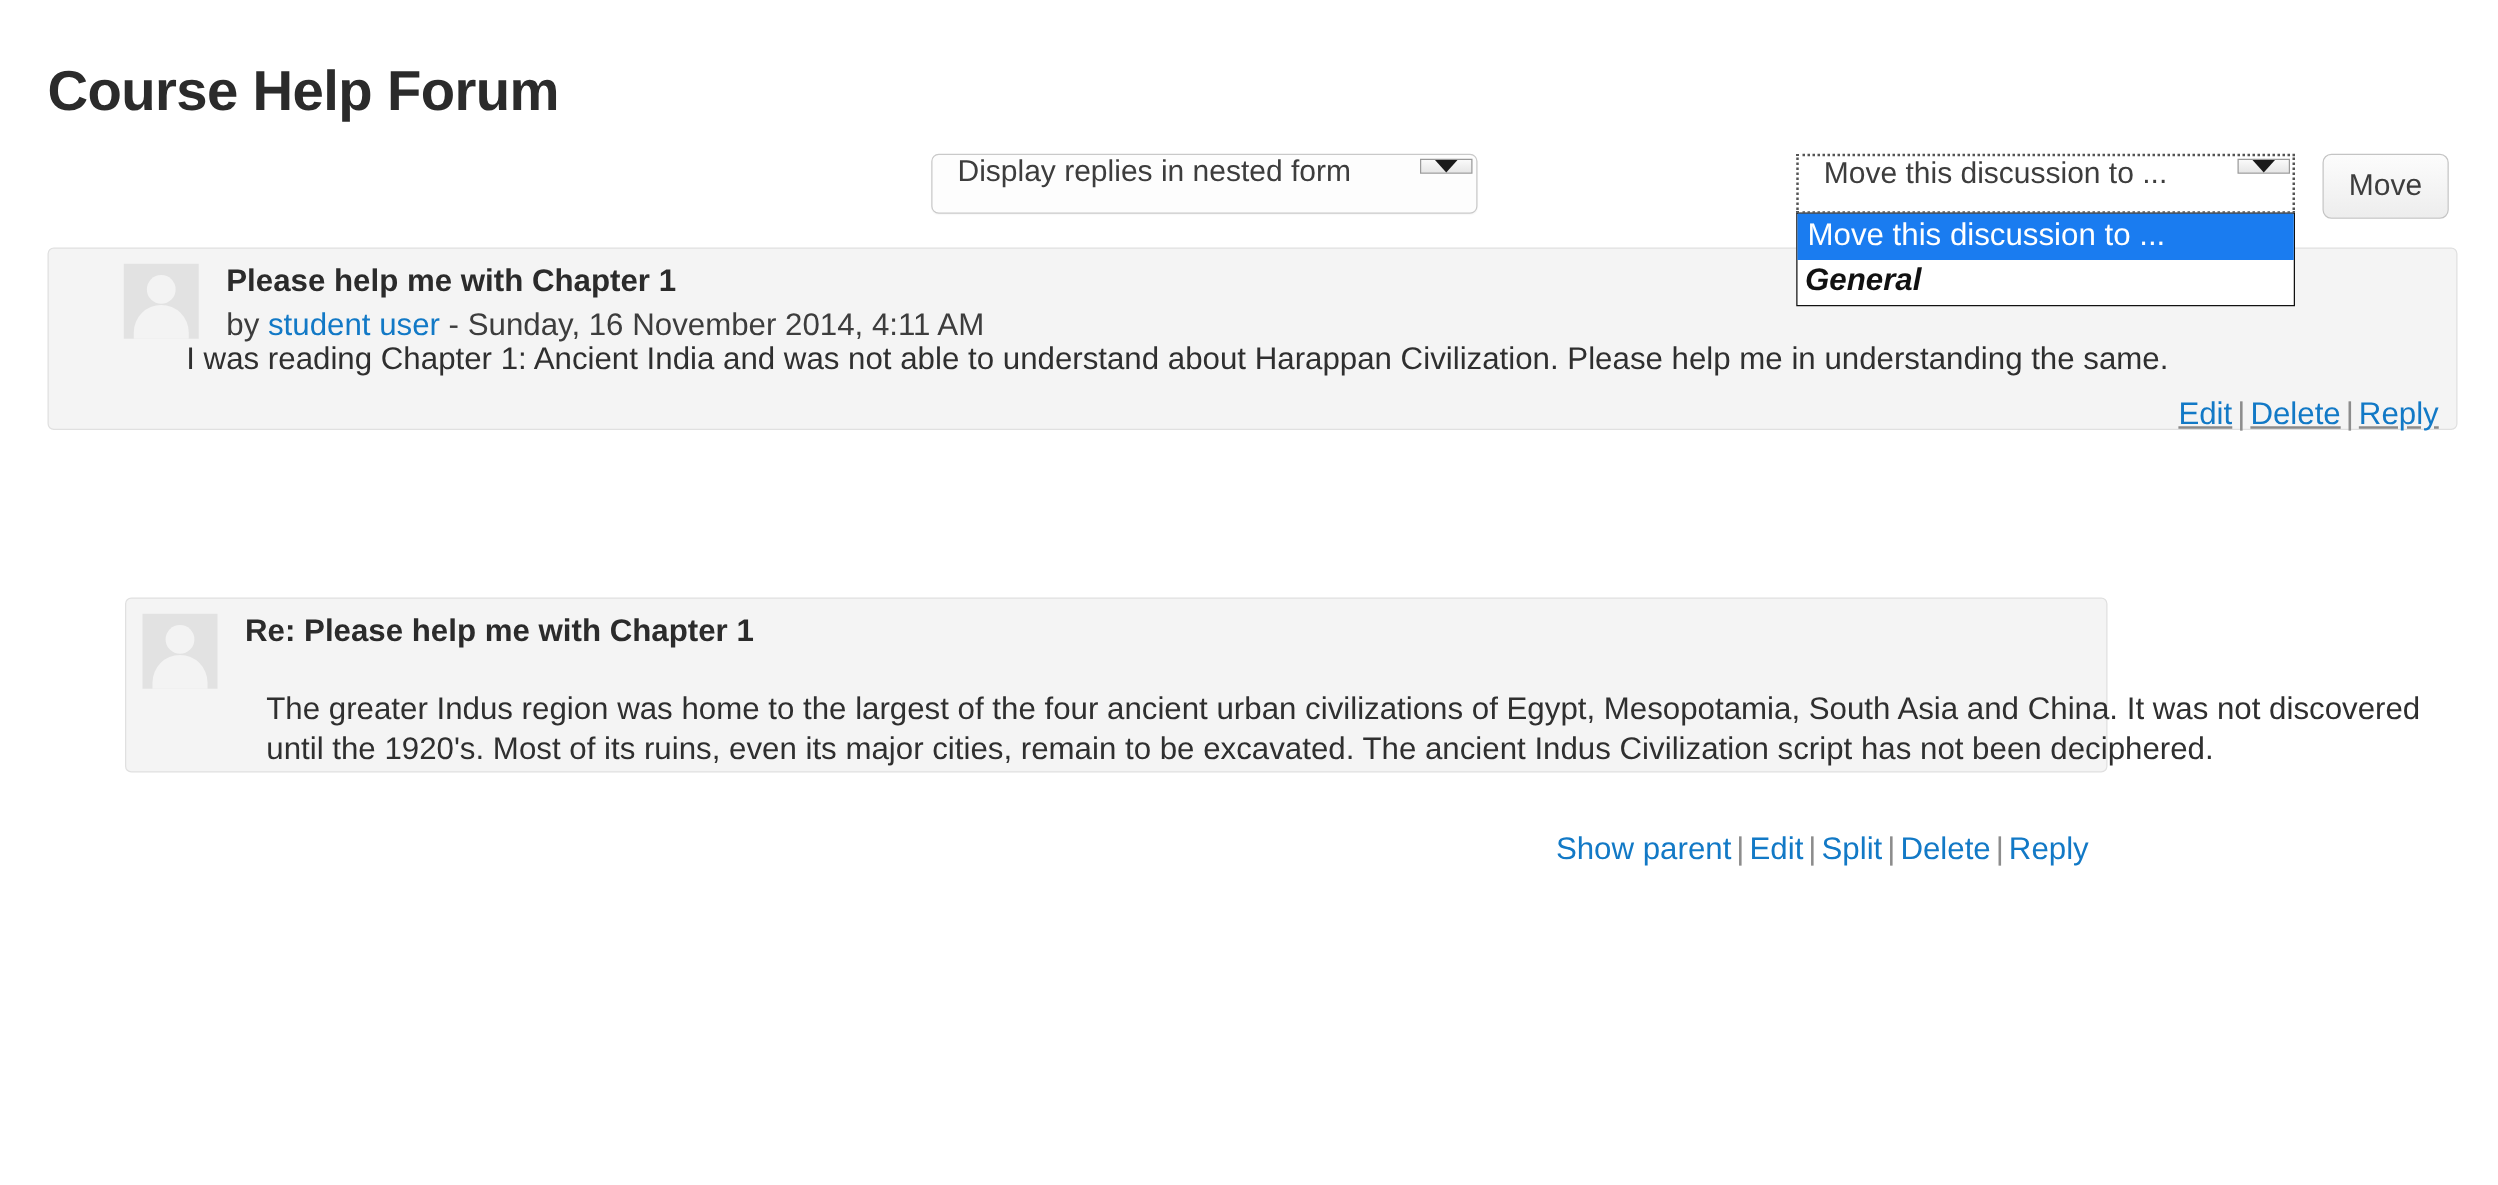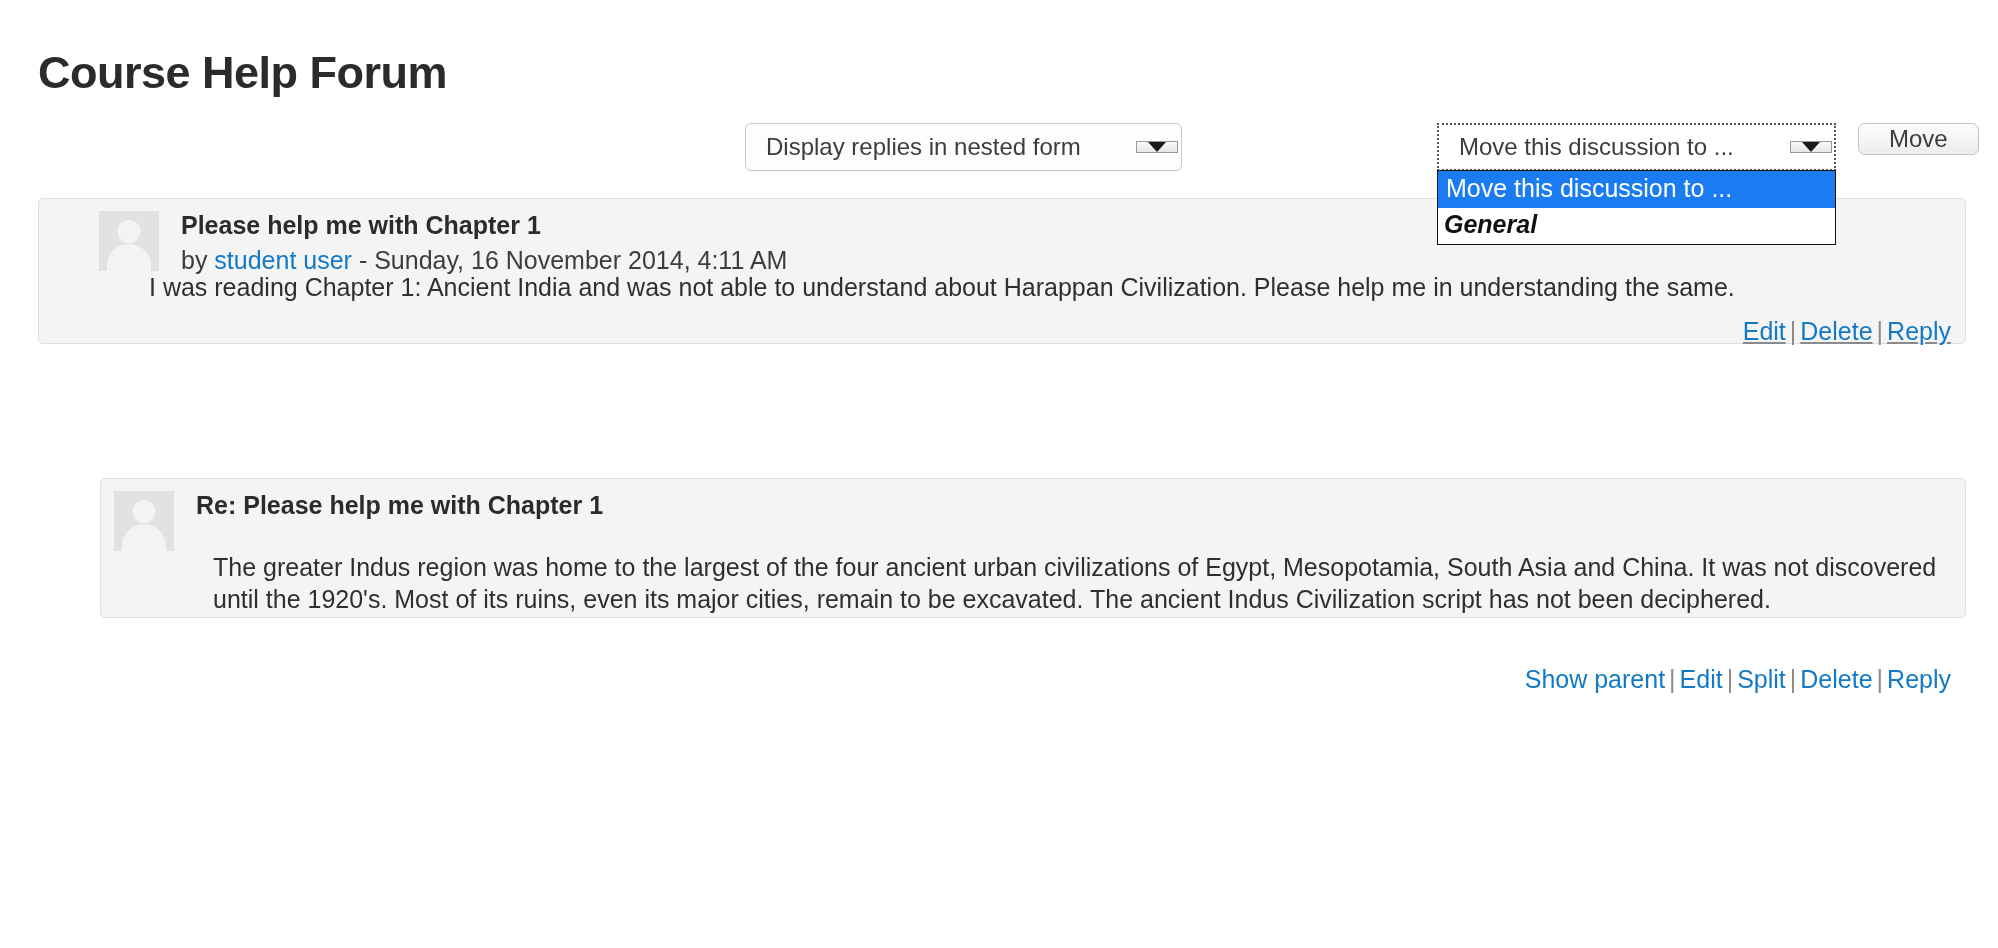--- a/index.html
+++ b/index.html
@@ -33,21 +33,21 @@
     position: absolute;
     left: 0;
     top: 120px;
     width: 1998px;
     height: 60px;
   }
 
   .select-shell {
     position: absolute;
     display: flex;
-    align-items: center;
+    align-items: flex-start;
     background: #fdfdfd;
     border: 1px solid #c9c9c9;
     border-radius: 6px;
     box-sizing: border-box;
     height: 48px;
     box-shadow: 0 1px 1px rgba(0,0,0,0.03);
   }
   .select-shell.focused {
     border: 2px dotted #555;
     border-radius: 0;
@@ -130,22 +130,22 @@
   }
   .dd-option.child {
     padding-left: 36px;
   }
 
   
   .move-btn {
     position: absolute;
     left: 1858px;
     top: 3px;
-    height: 32px;
-    padding: 0 30px;
+    height: 52px;
+    padding: 0 20px;
     display: flex;
     align-items: center;
     justify-content: center;
     font-size: 24px;
     color: #3d3d3d;
     background: linear-gradient(to bottom, #fcfcfc 0%, #ededed 100%);
     border: 1px solid #c4c4c4;
     border-radius: 7px;
     box-sizing: border-box;
   }
@@ -160,21 +160,21 @@
   }
   #post-root {
     left: 38px;
     top: 198px;
     width: 1928px;
     height: 146px;
   }
   #post-reply {
     left: 100px;
     top: 478px;
-    width: 1866px;
+    width: 1586px;
     height: 140px;
   }
 
   .post-head {
     position: absolute;
     display: flex;
     align-items: flex-start;
   }
   #post-root .post-head { left: 13px; top: 12px; padding-left: 47px; }
   #post-reply .post-head { left: 13px; top: 12px; }

